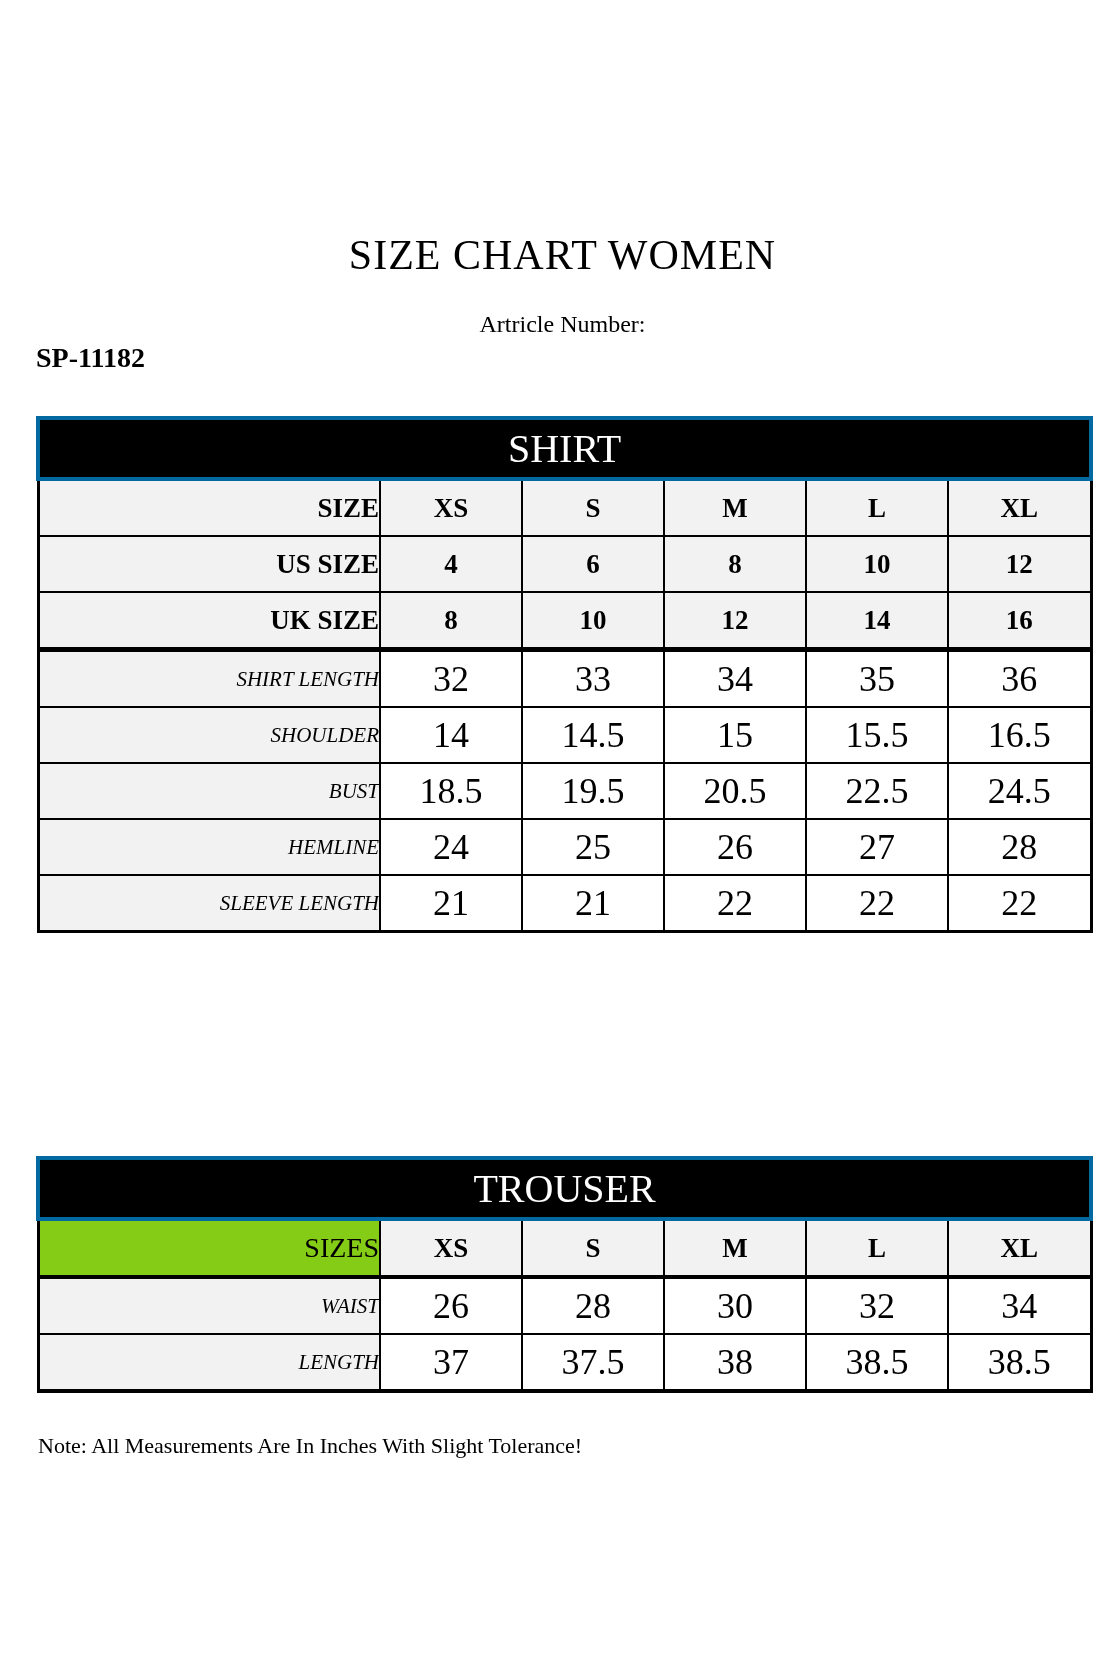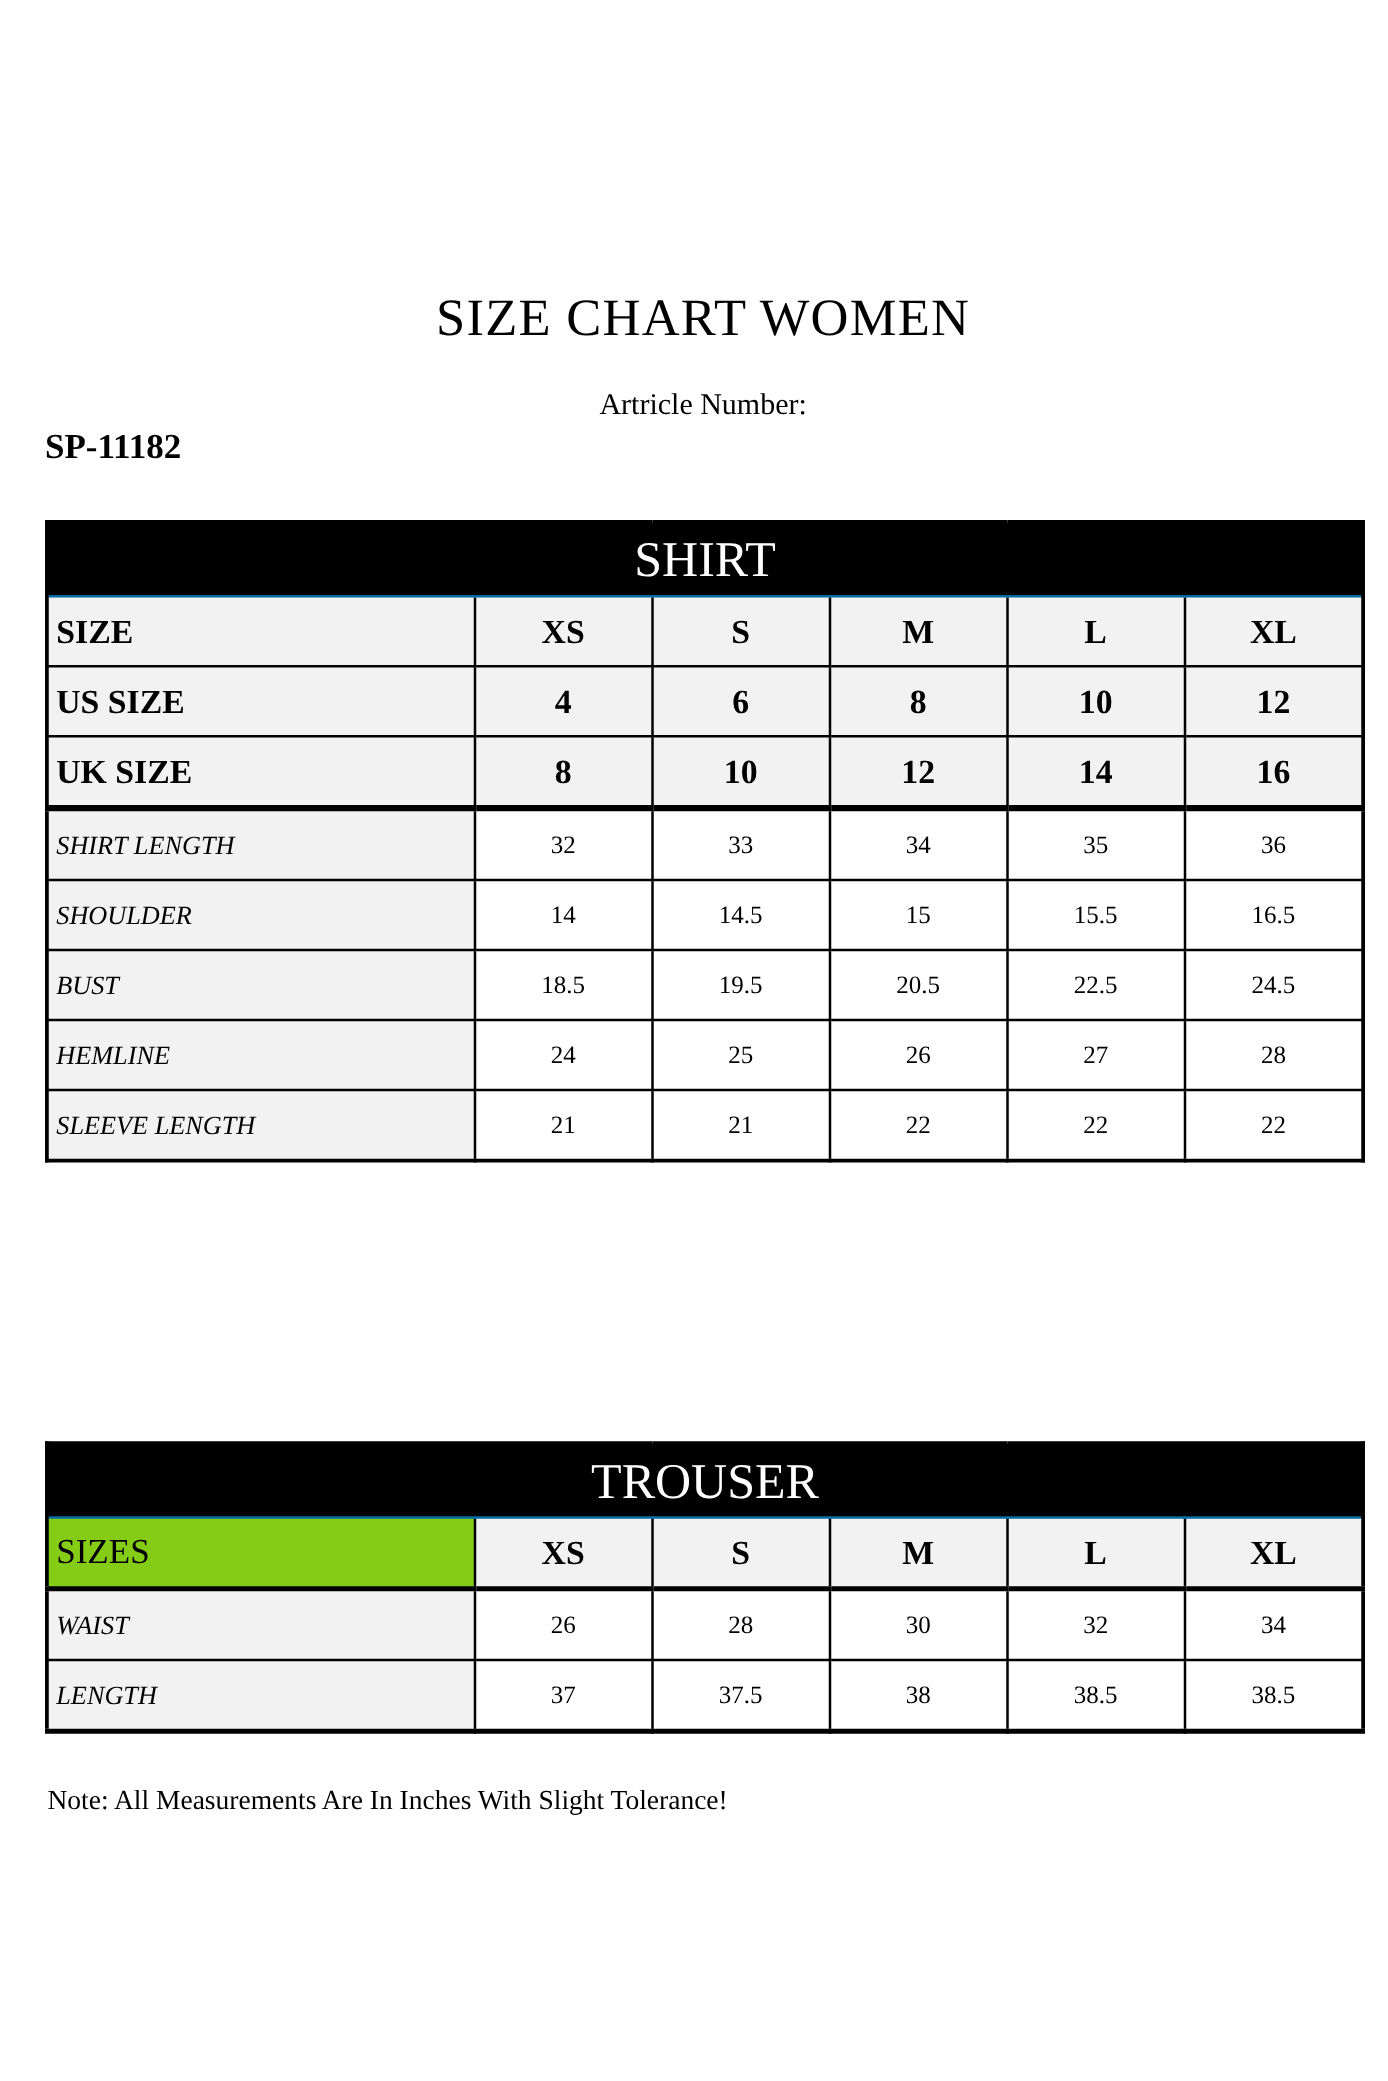--- a/index.html
+++ b/index.html
@@ -49,40 +49,40 @@
   }
   table.shirt { margin-top: 43px; }
   table.trouser { margin-top: 223px; border-bottom-width: 4px; }
   td.band {
     background: #000000;
     color: #ffffff;
     text-align: center;
     font-size: 40px;
     height: 57px;
     font-weight: 400;
-    border: 2px solid #0369a1;
+    border: 4px solid #0369a1;
   }
   td {
     border: 2px solid #000;
     height: 54px;
     padding: 0;
     vertical-align: middle;
     background: #ffffff;
   }
   td.lbl {
-    text-align: left;
+    text-align: right;
     padding-left: 6px;
     background: #f2f2f2;
   }
   td.val { text-align: center; }
   tr.hdr td { background: #f2f2f2; font-weight: 700; }
   tr.hdr td.lbl { font-size: 27px; }
   tr.hdr td.val { font-size: 27px; }
   tr.meas td.lbl { font-size: 21px; font-weight: 400; font-style: italic; }
-  tr.meas td.val { font-size: 20px; font-weight: 400; }
+  tr.meas td.val { font-size: 36px; font-weight: 400; }
   tr.hdr-plain td.lbl { background: #84cc16; font-size: 28px; font-weight: 400; }
   tr.hdr-plain td.val { background: #f2f2f2; font-size: 27px; font-weight: 700; }
   tr.thick-top td { border-top-width: 5px; }
   tr.thick-top-sm td { border-top-width: 4px; }
   .note {
     margin-top: 41px;
     font-size: 22px;
     line-height: 24px;
     padding-left: 2px;
     font-weight: 400;

